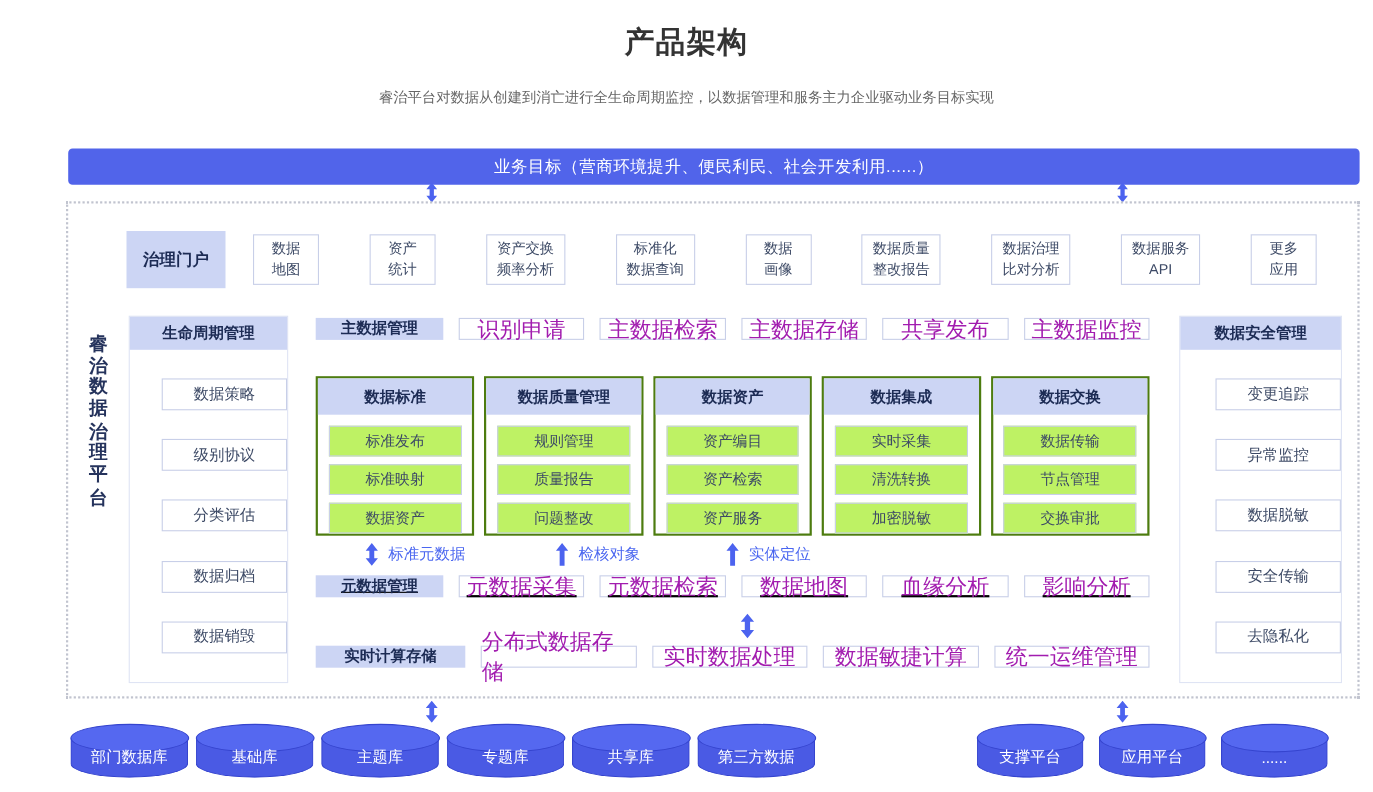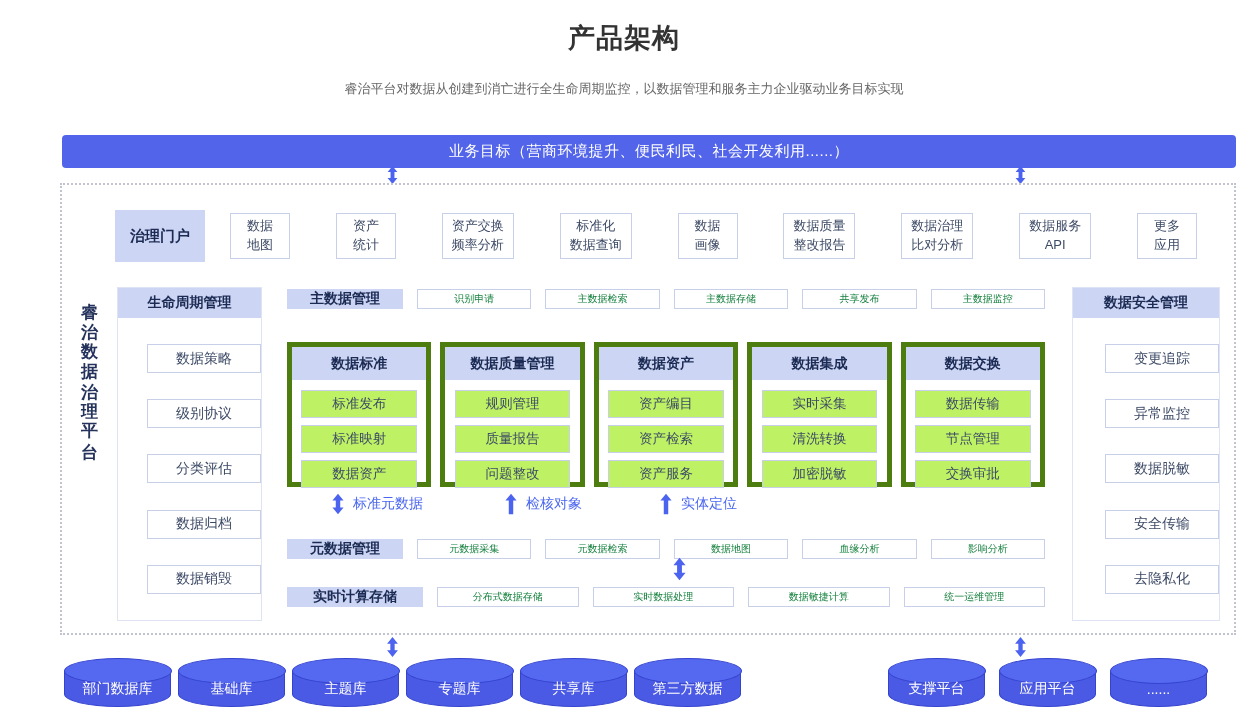--- a/index.html
+++ b/index.html
@@ -42,28 +42,28 @@
     font-size:14px;font-weight:bold;color:#1c2b54;}
   .panel-body{height:302px;display:flex;flex-direction:column;justify-content:space-evenly;align-items:flex-end;}
   .sbox{width:114px;height:29px;border:1px solid #c8cfe8;box-sizing:border-box;background:#fff;
     display:flex;align-items:center;justify-content:center;font-size:14px;color:#3d4a66;}
 
   .middle{position:absolute;left:225px;top:104px;width:758px;height:331px;}
   .bar-row{position:absolute;left:0;width:100%;height:20px;display:flex;gap:14px;}
   .bar-head{flex-shrink:0;background:#ccd5f4;display:flex;align-items:center;justify-content:center;
     font-size:14px;font-weight:bold;color:#1c2b54;}
   .bar-item{flex:1;border:1px solid #c8cfe8;box-sizing:border-box;background:#fff;
-    display:flex;align-items:center;justify-content:center;font-size:10px;color:#15803d;}
+    display:flex;align-items:center;justify-content:center;font-size:20px;color:#a21caf;}
   .row-master{top:0;}
-  .row-meta{top:250px;}
+  .row-meta{top:234px;text-decoration:underline;}
   .row-rt{top:298px;}
   .w116{width:116px;} .w136{width:136px;}
 
   .columns{position:absolute;top:53px;left:0;width:100%;height:145px;display:flex;gap:9px;}
-  .col{flex:1;border:5px solid #4d7c0f;background:#fff;box-sizing:border-box;}
+  .col{flex:1;border:2px solid #4d7c0f;background:#fff;box-sizing:border-box;}
   .col-head{height:33px;background:#ccd5f4;display:flex;align-items:center;justify-content:center;
     font-size:14px;font-weight:bold;color:#1c2b54;}
   .col-body{display:flex;flex-direction:column;align-items:center;gap:7px;padding-top:10px;}
   .cbox{width:86%;height:28px;border:1px solid #c8cfe8;box-sizing:border-box;background:#bef264;
     display:flex;align-items:center;justify-content:center;font-size:13.5px;color:#3d4a66;}
 
   .flow{position:absolute;top:201px;height:28px;display:flex;align-items:center;gap:9px;}
   .flow.f1{left:45px;} .flow.f2{left:218px;} .flow.f3{left:373px;}
   .flow-label{font-size:14px;color:#4a66f0;}
   .mid-arrow{position:absolute;left:386px;top:265px;line-height:0;}

